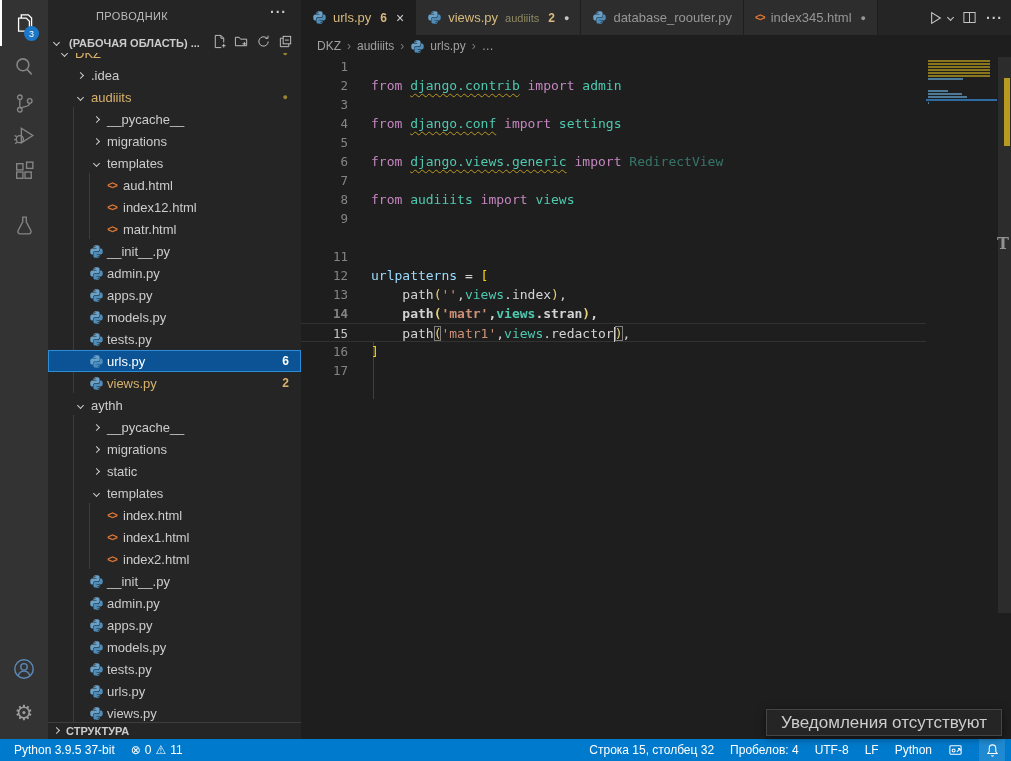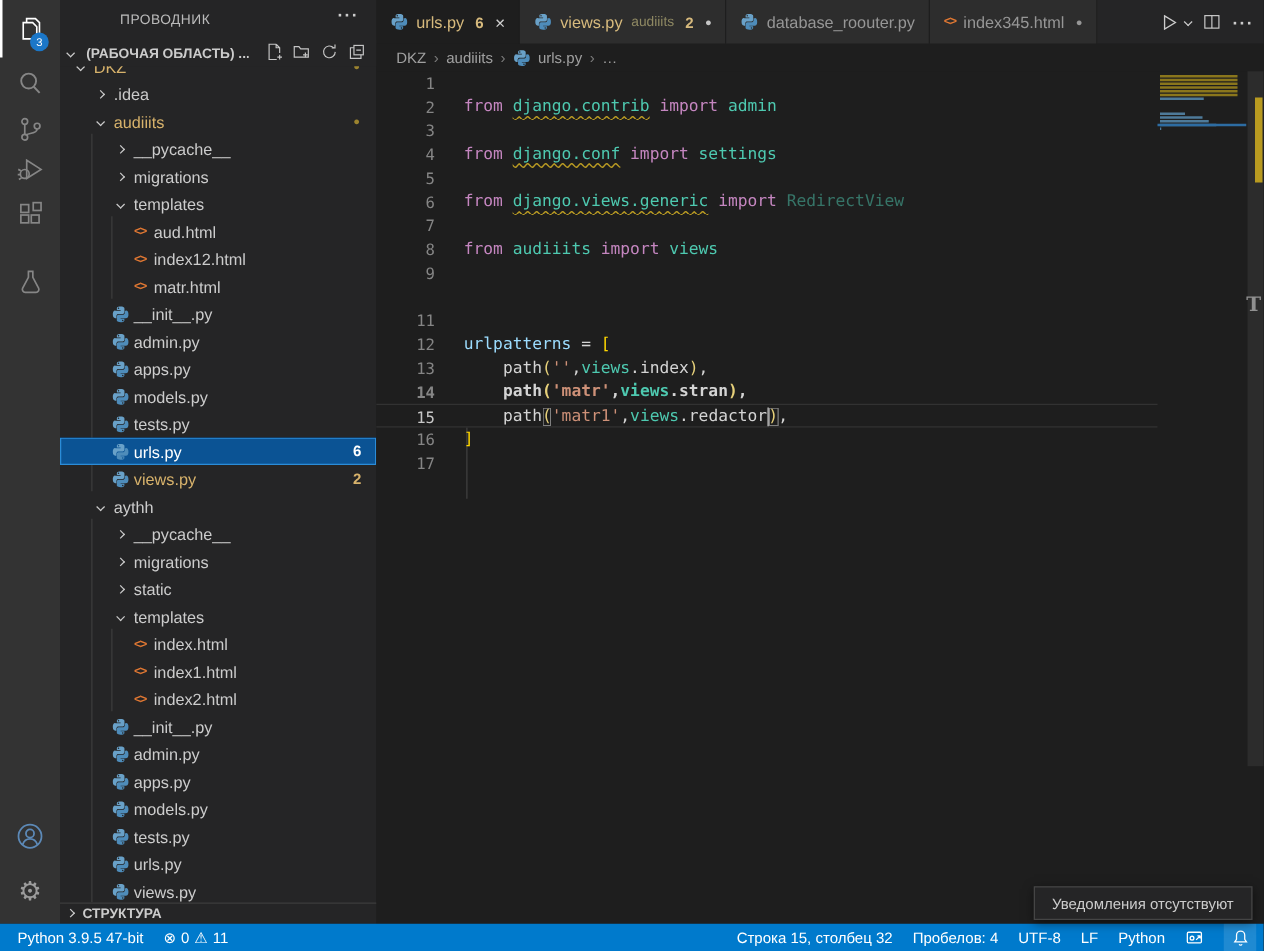--- a/index.html
+++ b/index.html
@@ -86,21 +86,21 @@
 
   
   #statusbar { position:absolute; left:0; top:739px; width:1011px; height:22px; background:#007acc; color:#ffffff; font-size:12px; display:flex; align-items:center; z-index:6; }
   .sb-left { display:flex; align-items:center; margin-left:14px; gap:16px; }
   .sb-right { position:absolute; right:6px; display:flex; align-items:center; gap:16px; }
   .sb-item { display:inline-flex; align-items:center; gap:4px; cursor:default; white-space:nowrap; }
   .sb-icn { font-family:"DejaVu Sans", sans-serif; font-size:12px; }
   #bell-box { display:inline-flex; align-items:center; justify-content:center; width:26px; height:22px; background:rgba(255,255,255,0.12); }
 
   
-  #toast { position:absolute; right:9px; bottom:25px; height:27px; background:#252526; border:1px solid #454545; color:#cccccc; font-size:12px; display:flex; align-items:center; padding:0 14px; box-shadow:0 2px 8px rgba(0,0,0,.5); z-index:7; }
+  #toast { position:absolute; right:9px; bottom:25px; height:27px; background:#252526; border:1px solid #454545; color:#cccccc; font-size:17px; display:flex; align-items:center; padding:0 14px; box-shadow:0 2px 8px rgba(0,0,0,.5); z-index:7; }
 
   svg { display:block; }
 </style>
 </head>
 <body>
 
 <div id="activitybar">
   <div class="ab-active-bar"></div>
   <div class="ab-item" style="top:2px">
     <svg width="26" height="26" viewBox="0 0 24 24">
@@ -543,21 +543,21 @@
       <div class="mmbar" style="top: 45px; width: 1.35px; background: rgb(78, 122, 153);"></div>
       <div id="mm-curline" style="top: 42px;"></div>
     </div>
   <div id="scrollbar"></div>
   <div id="ruler-warn"></div>
   <div id="overlay-T">T</div>
 </div>
 
 <div id="statusbar">
   <div class="sb-left">
-    <span class="sb-item">Python 3.9.5 47-bit</span>
+    <span class="sb-item">Python 3.9.5 37-bit</span>
     <span class="sb-item">
       <span class="sb-icn">⊗</span>
       <span>0</span>
       <span class="sb-icn">⚠</span>
       <span>11</span>
     </span>
   </div>
   <div class="sb-right">
     <span class="sb-item">Строка 15, столбец 32</span>
     <span class="sb-item">Пробелов: 4</span>

